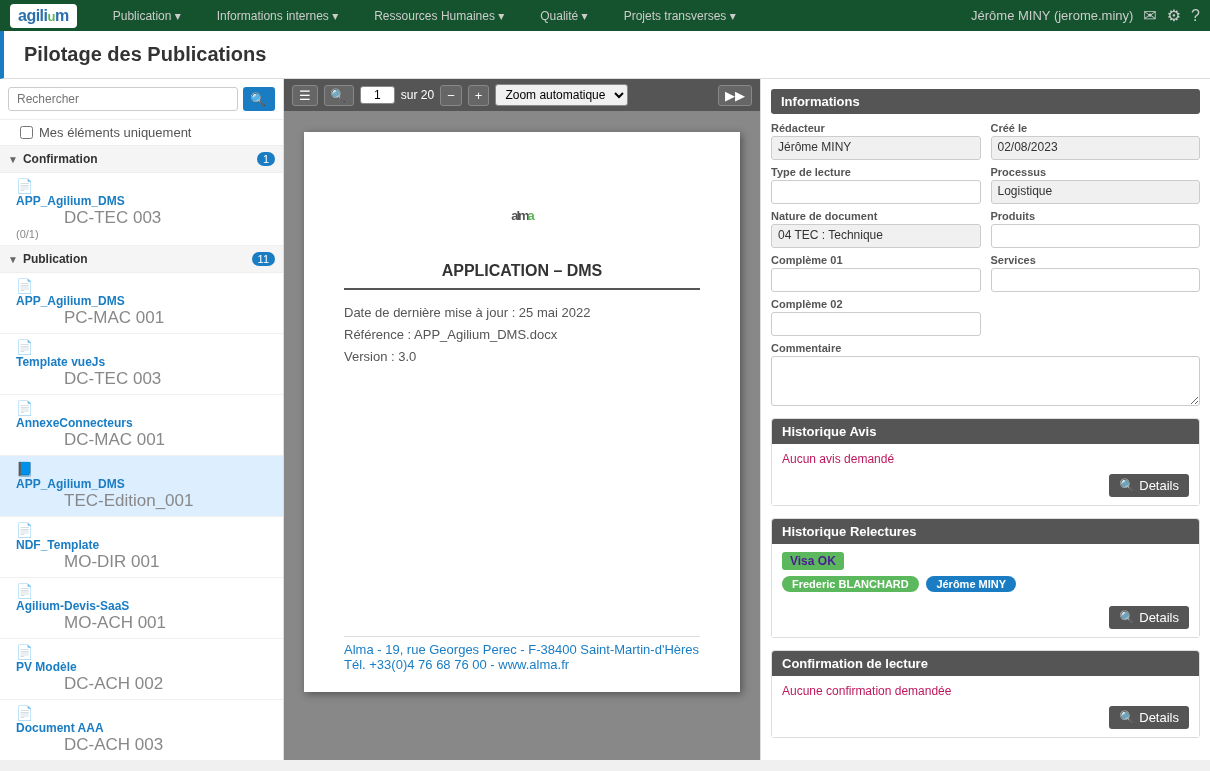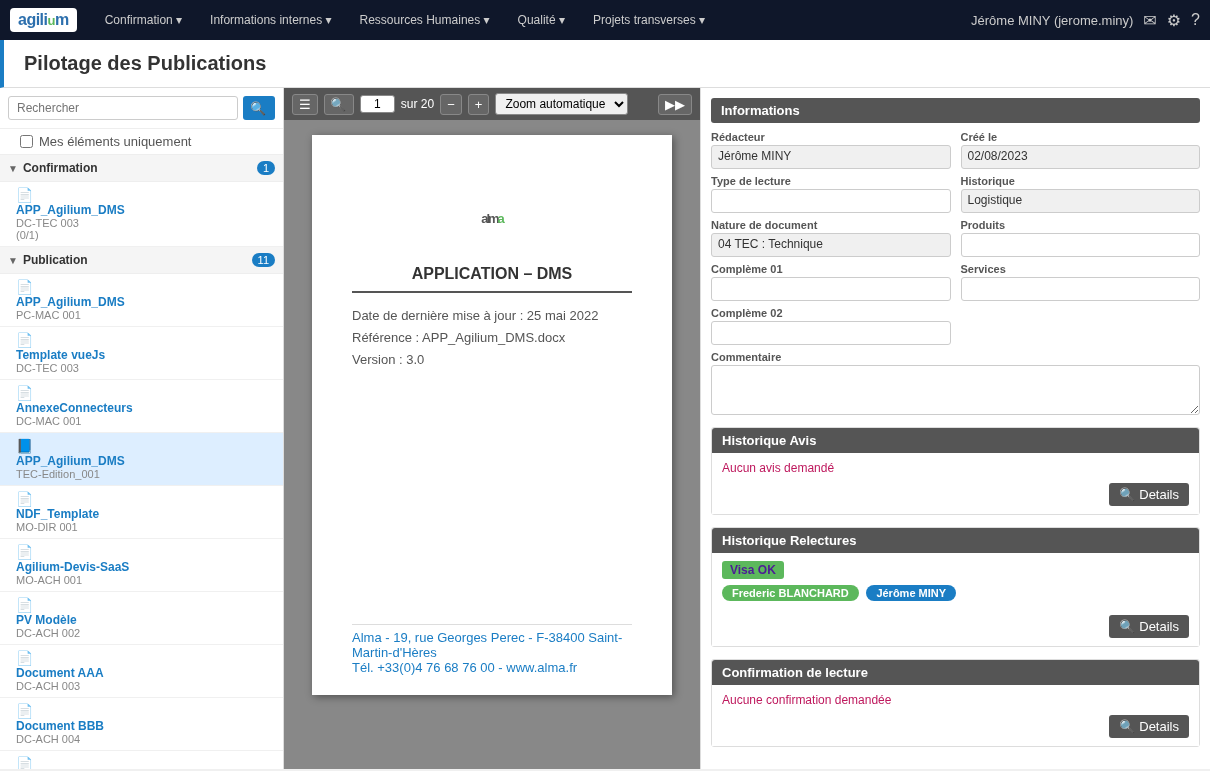--- a/index.html
+++ b/index.html
@@ -1,25 +1,25 @@
 <!DOCTYPE html>
 <html><head>
   <meta charset="utf-8">
   <style>
     * { box-sizing: border-box; margin: 0; padding: 0; font-family: Arial, sans-serif; font-size: 13px; }
     body { background: #f0f0f0; }
 
     
     .top-nav {
-      background: #0f172a;
+      background: #14532d;
       display: flex;
       align-items: center;
-      height: 40px;
+      height: 31px;
       padding: 0 10px;
-      gap: 8px;
+      gap: 16px;
     }
     .top-nav .logo {
       background: white;
       border-radius: 4px;
       padding: 3px 8px;
       margin-right: 10px;
       font-weight: bold;
       font-size: 16px;
       color: #2c6fad;
       letter-spacing: -0.5px;
@@ -142,21 +142,22 @@
       cursor: pointer;
     }
     .doc-item.active { background: #ddeeff; }
     .doc-item .doc-title {
       color: #1a7dc4;
       font-weight: bold;
       font-size: 12px;
     }
     .doc-item .doc-ref {
       color: #888;
-      font-size: 11px;
+      font-size: 17px;
+      margin-left: 48px;
     }
     .doc-item .doc-sub {
       color: #888;
       font-size: 11px;
     }
     .doc-item .doc-icon {
       color: #888;
       font-size: 14px;
       margin-right: 4px;
     }
@@ -218,25 +219,26 @@
       flex: 1;
       background: #888;
       display: flex;
       align-items: flex-start;
       justify-content: center;
       padding: 15px;
       overflow-y: auto;
     }
     .doc-page {
       background: white;
-      width: 360px;
+      width: 436px;
       min-height: 560px;
       box-shadow: 2px 2px 8px rgba(0,0,0,0.4);
       padding: 40px 40px 30px 40px;
       position: relative;
+      margin-top: 6px;
     }
     .doc-page-logo {
       display: flex;
       justify-content: center;
       margin-bottom: 30px;
     }
     .alma-logo {
       font-size: 52px;
       font-weight: bold;
       color: #555;
@@ -263,21 +265,21 @@
       left: 40px;
       right: 40px;
       font-size: 9px;
       color: #1a7dc4;
       border-top: 1px solid #ddd;
       padding-top: 5px;
     }
 
     
     .info-panel {
-      width: 510px;
+      width: 450px;
       background: white;
       border-left: 1px solid #ddd;
       overflow-y: auto;
       flex-shrink: 0;
       padding: 10px;
     }
 
     .info-section {
       margin-bottom: 12px;
     }
@@ -393,21 +395,21 @@
     ::-webkit-scrollbar-track { background: #f0f0f0; }
     ::-webkit-scrollbar-thumb { background: #bbb; border-radius: 3px; }
   </style>
 </head>
 <body>
 
 <nav class="top-nav">
   <div class="logo">
     agili<span>u</span>m
   </div>
-  <div class="nav-item">Confirmation ▾</div>
+  <div class="nav-item">Publication ▾</div>
   <div class="nav-item">Informations internes ▾</div>
   <div class="nav-item">Ressources Humaines ▾</div>
   <div class="nav-item">Qualité ▾</div>
   <div class="nav-item">Projets transverses ▾</div>
   <div class="user-area">
     <span>Jérôme MINY (jerome.miny)</span>
     <span class="icon-btn">✉</span>
     <span class="icon-btn">⚙</span>
     <span class="icon-btn">?</span>
   </div>
@@ -557,21 +559,21 @@
           </div>
           <div class="info-field">
             <div class="info-label">Créé le</div>
             <div class="info-value">02/08/2023</div>
           </div>
           <div class="info-field">
             <div class="info-label">Type de lecture</div>
             <div class="info-value empty"></div>
           </div>
           <div class="info-field">
-            <div class="info-label">Historique</div>
+            <div class="info-label">Processus</div>
             <div class="info-value">Logistique</div>
           </div>
           <div class="info-field" style="grid-column: 1; grid-row: auto;">
             <div class="info-label">Nature de document</div>
             <div class="info-value">04 TEC : Technique</div>
           </div>
           <div class="info-field">
             <div class="info-label">Produits</div>
             <div class="info-value empty"></div>
           </div>

